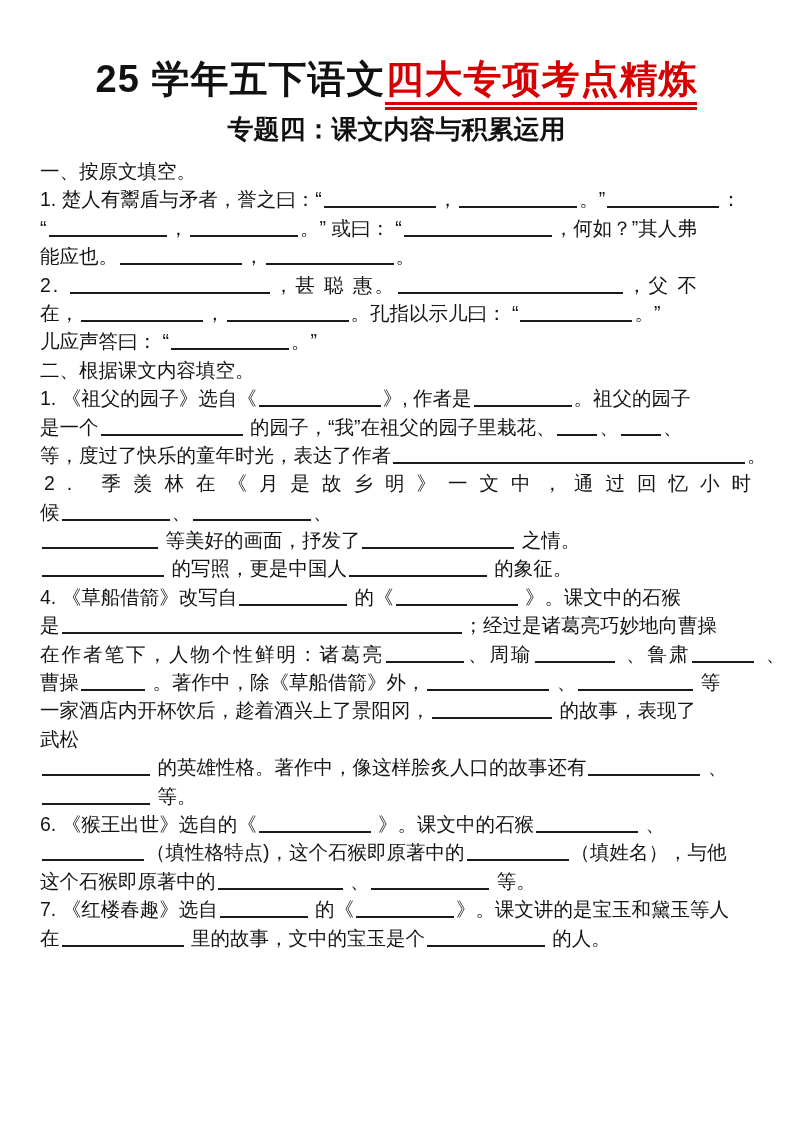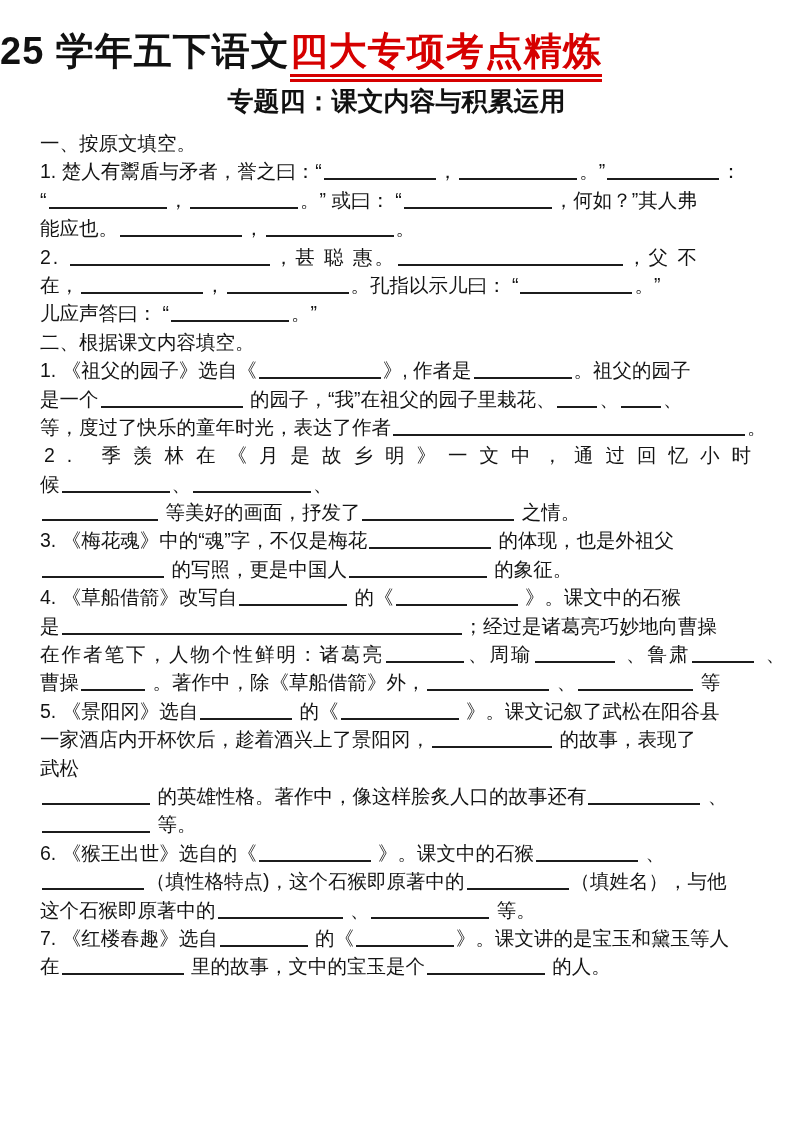--- a/index.html
+++ b/index.html
@@ -6,22 +6,22 @@
   .page {
     position:relative;
     width:793px; height:1122px;
     margin:0 auto;
     background:#ffffff;
     font-family:"Liberation Sans","DejaVu Sans",sans-serif;
     color:#141414;
     overflow:hidden;
   }
   .title {
-    margin-top:28px;
-    text-align:left;
+    margin-top:56px;
+    text-align:center;
     font-size:38px;
     font-weight:bold;
     line-height:46px;
     letter-spacing:1px;
     color:#111111;
     white-space:nowrap;
   }
   .title .highlight {
     padding-bottom:2px;
     border-bottom:8px double #d60000;
@@ -65,27 +65,25 @@
       <div class="line" style="letter-spacing: 2px;"><span class="txt">2. </span><span class="blank" style="width: 200px; margin-right: 4px;"></span><span class="txt">，甚 聪 惠。</span><span class="blank" style="width: 225px; margin-right: 4px;"></span><span class="txt">，父 不</span></div>
       <div class="line"><span class="txt">在，</span><span class="blank" style="width: 122px;"></span><span class="txt">，</span><span class="blank" style="width: 122px;"></span><span class="txt">。孔指以示儿曰： “</span><span class="blank" style="width: 112px;"></span><span class="txt">。”</span></div>
       <div class="line"><span class="txt">儿应声答曰： “</span><span class="blank" style="width: 118px;"></span><span class="txt">。”</span></div>
       <div class="line"><span class="txt">二、根据课文内容填空。</span></div>
       <div class="line"><span class="txt">1. 《祖父的园子》选自《</span><span class="blank" style="width: 122px;"></span><span class="txt">》, 作者是</span><span class="blank" style="width: 98px;"></span><span class="txt">。祖父的园子</span></div>
       <div class="line"><span class="txt">是一个</span><span class="blank" style="width: 142px;"></span><span class="txt"> 的园子，“我”在祖父的园子里栽花、</span><span class="blank" style="width: 40px;"></span><span class="txt">、</span><span class="blank" style="width: 40px;"></span><span class="txt">、</span></div>
       <div class="line"><span class="txt">等，度过了快乐的童年时光，表达了作者</span><span class="blank" style="width: 352px;"></span><span class="txt">。</span></div>
       <div class="line" style="letter-spacing: 12px; text-align: center;"><span class="txt">2. 季羡林在《月是故乡明》一文中，通过回忆小时</span></div>
       <div class="line"><span class="txt">候</span><span class="blank" style="width: 108px;"></span><span class="txt">、</span><span class="blank" style="width: 118px;"></span><span class="txt">、</span></div>
       <div class="line"><span class="blank" style="width: 116px;"></span><span class="txt"> 等美好的画面，抒发了</span><span class="blank" style="width: 152px;"></span><span class="txt"> 之情。</span></div>
-      <div class="line"><span class="txt">3. 《梅花魂》中的“魂”字，不仅是梅花</span><span class="blank" style="width: 122px;"></span><span class="txt"> 的体现，也是外祖父</span></div>
       <div class="line"><span class="blank" style="width: 122px;"></span><span class="txt"> 的写照，更是中国人</span><span class="blank" style="width: 138px;"></span><span class="txt"> 的象征。</span></div>
       <div class="line"><span class="txt">4. 《草船借箭》改写自</span><span class="blank" style="width: 108px;"></span><span class="txt"> 的《</span><span class="blank" style="width: 122px;"></span><span class="txt"> 》。课文中的石猴</span></div>
       <div class="line"><span class="txt">是</span><span class="blank" style="width: 400px;"></span><span class="txt">；经过是诸葛亮巧妙地向曹操</span></div>
       <div class="line" style="letter-spacing: 2px;"><span class="txt">在作者笔下，人物个性鲜明：诸葛亮</span><span class="blank" style="width: 78px; margin-right: 4px;"></span><span class="txt">、周瑜</span><span class="blank" style="width: 80px; margin-right: 4px;"></span><span class="txt"> 、鲁肃</span><span class="blank" style="width: 62px; margin-right: 4px;"></span><span class="txt"> 、</span></div>
       <div class="line"><span class="txt">曹操</span><span class="blank" style="width: 64px;"></span><span class="txt"> 。著作中，除《草船借箭》外，</span><span class="blank" style="width: 122px;"></span><span class="txt"> 、</span><span class="blank" style="width: 115px;"></span><span class="txt"> 等</span></div>
-      <div class="line"><span class="txt">5. 《景阳冈》选自</span><span class="blank" style="width: 92px;"></span><span class="txt"> 的《</span><span class="blank" style="width: 118px;"></span><span class="txt"> 》。课文记叙了武松在阳谷县</span></div>
       <div class="line"><span class="txt">一家酒店内开杯饮后，趁着酒兴上了景阳冈，</span><span class="blank" style="width: 120px;"></span><span class="txt"> 的故事，表现了</span></div>
       <div class="line"><span class="txt">武松</span></div>
       <div class="line"><span class="blank" style="width: 108px;"></span><span class="txt"> 的英雄性格。著作中，像这样脍炙人口的故事还有</span><span class="blank" style="width: 112px;"></span><span class="txt"> 、</span></div>
       <div class="line"><span class="blank" style="width: 108px;"></span><span class="txt"> 等。</span></div>
       <div class="line"><span class="txt">6. 《猴王出世》选自的《</span><span class="blank" style="width: 112px;"></span><span class="txt"> 》。课文中的石猴</span><span class="blank" style="width: 102px;"></span><span class="txt"> 、</span></div>
       <div class="line"><span class="blank" style="width: 102px;"></span><span class="txt">（填性格特点)，这个石猴即原著中的</span><span class="blank" style="width: 102px;"></span><span class="txt">（填姓名），与他</span></div>
       <div class="line"><span class="txt">这个石猴即原著中的</span><span class="blank" style="width: 125px;"></span><span class="txt"> 、</span><span class="blank" style="width: 118px;"></span><span class="txt"> 等。</span></div>
       <div class="line"><span class="txt">7. 《红楼春趣》选自</span><span class="blank" style="width: 88px;"></span><span class="txt"> 的《</span><span class="blank" style="width: 98px;"></span><span class="txt">》。课文讲的是宝玉和黛玉等人</span></div>
       <div class="line"><span class="txt">在</span><span class="blank" style="width: 122px;"></span><span class="txt"> 里的故事，文中的宝玉是个</span><span class="blank" style="width: 118px;"></span><span class="txt"> 的人。</span></div>
     </div>

